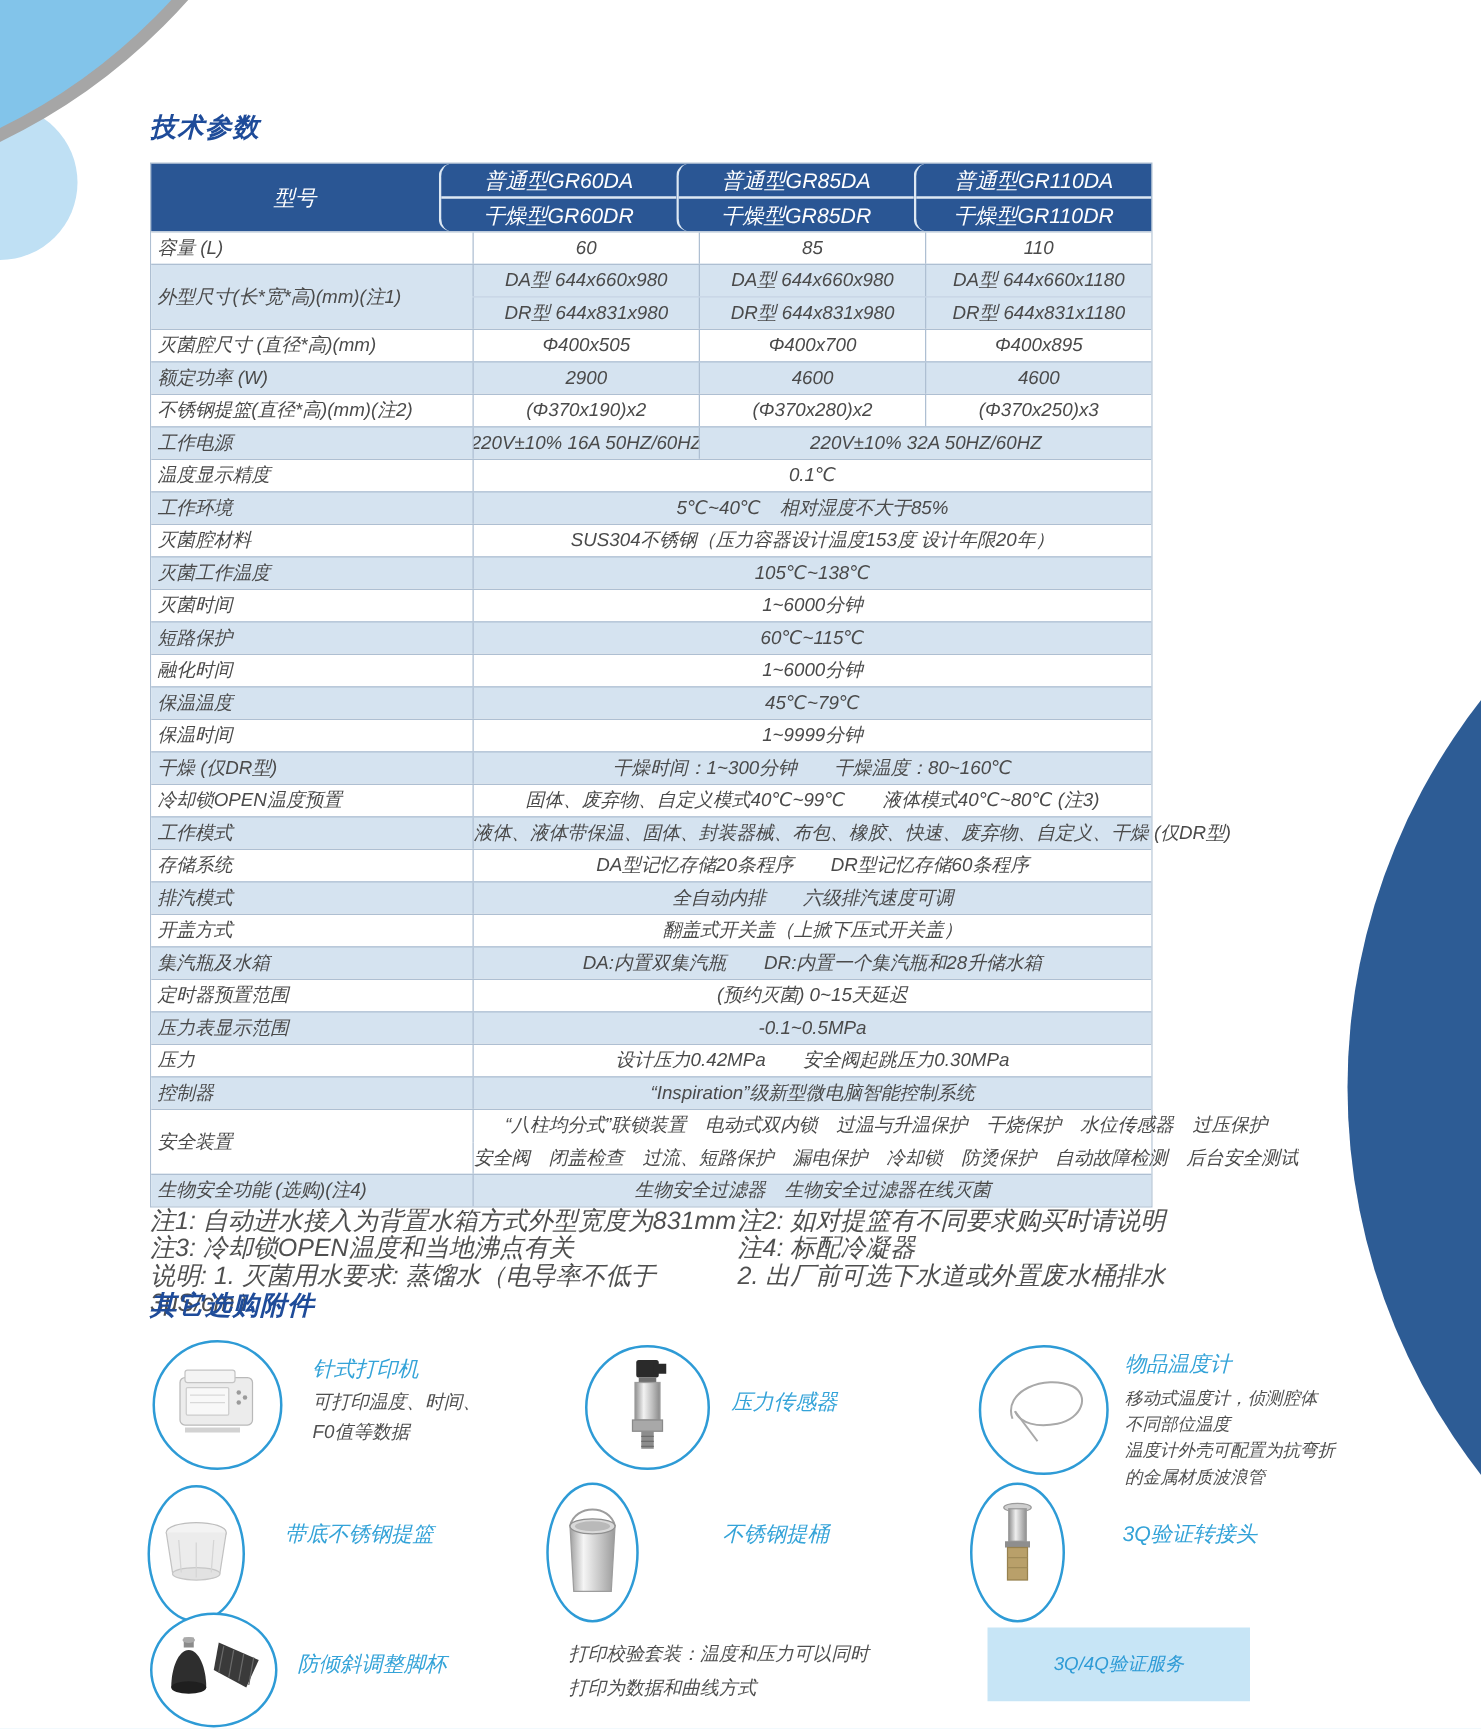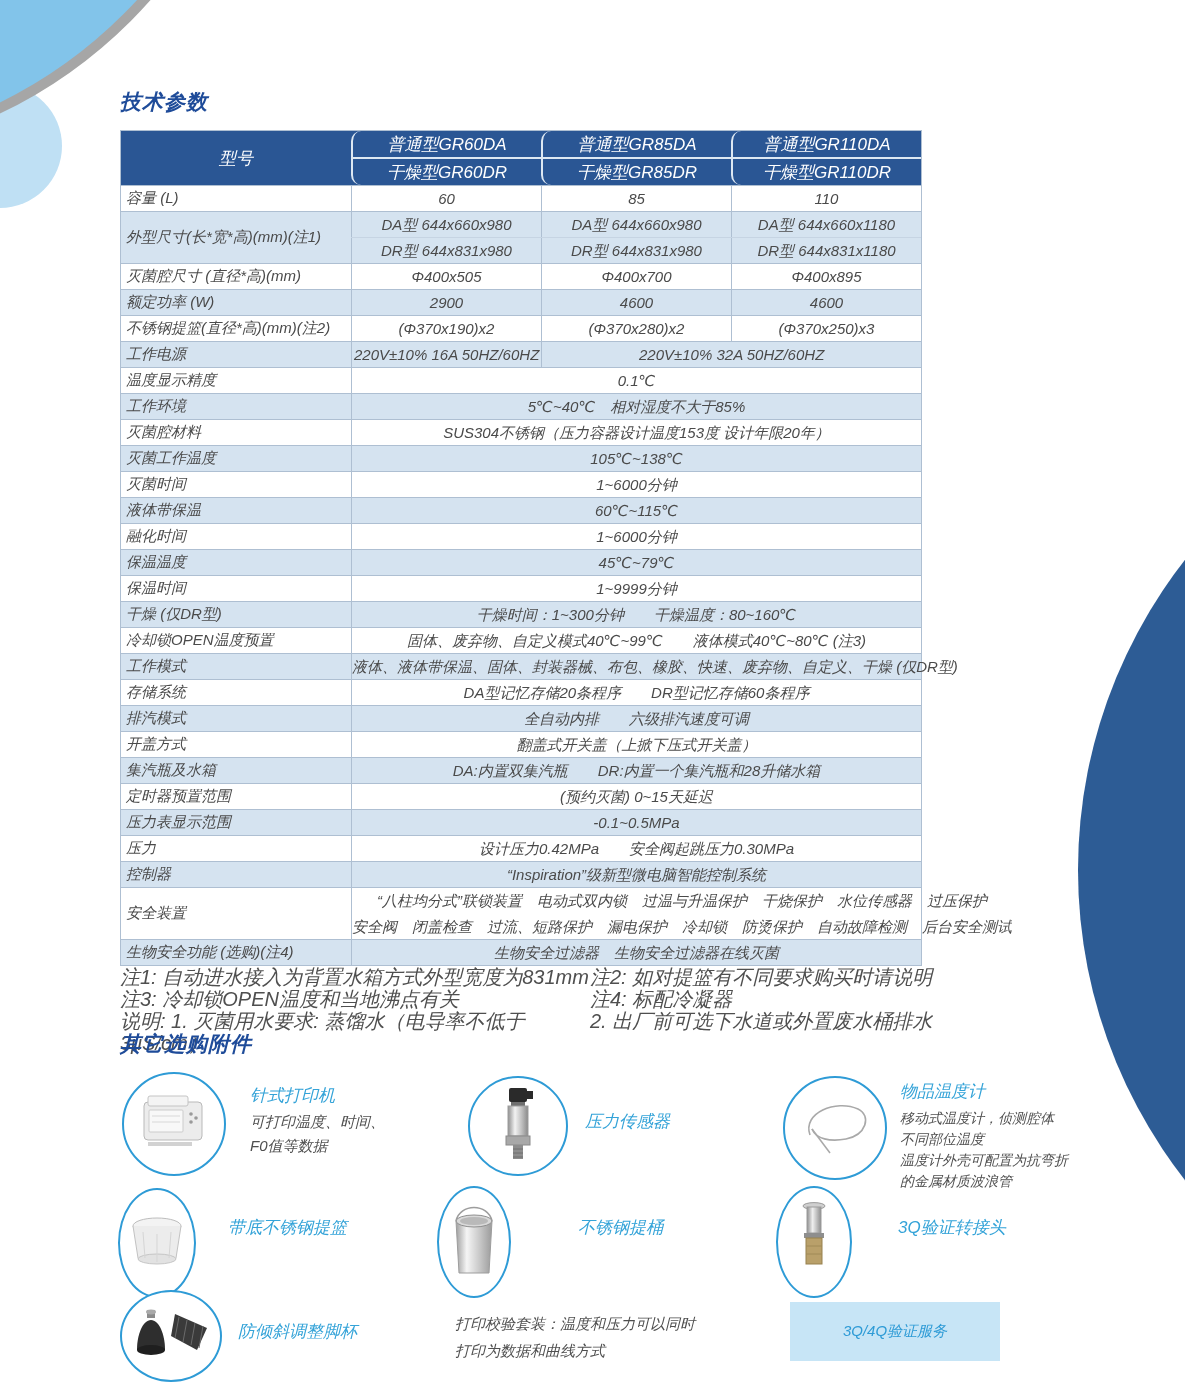--- a/index.html
+++ b/index.html
@@ -19,21 +19,21 @@
 
   
   #spec-table{left:120px;top:130px;width:802px;border:1px solid #AEBFD2;font-size:15px;color:#4a4a4a;}
   .thead{display:flex;height:54px;background:#2A5694;}
   .th-label{width:230px;flex:none;display:flex;align-items:center;justify-content:center;color:#fff;font-size:17px;}
   .th-cols{flex:1;display:flex;}
   .th-col{flex:1;display:flex;flex-direction:column;border-left:2px solid #DDE8F3;border-radius:10px;}
   .th-cell{flex:1;display:flex;align-items:center;justify-content:center;color:#fff;font-size:17px;}
   .th-cell-b{border-top:2px solid #DDE8F3;}
 
-  .trow{display:flex;min-height:26px;border-top:1px solid #AEBFD2;background:#fff;}
+  .trow{display:flex;min-height:26px;border-top:1px solid #AEBFD2;background:#fff;gap:27px;}
   .trow.shade{background:#D5E3F0;}
   .trow.tall{min-height:52px;}
   .tlabel{width:230px;flex:none;padding:1px 4px 1px 5px;display:flex;align-items:center;white-space:nowrap;overflow:hidden;}
   .tvals{flex:1;display:flex;}
   .tvals.col{flex-direction:column;}
   .vcell{flex:1;display:flex;align-items:center;justify-content:center;border-left:1px solid #AEBFD2;text-align:center;line-height:1.15;white-space:nowrap;overflow:hidden;}
   .subrow{display:flex;flex:1;}
   .subrow.subdiv{border-bottom:1px solid #C6D4E3;}
 
   
@@ -156,21 +156,21 @@
             <div class="vcell">105℃~138℃</div>
           </div>
         </div>
         <div class="trow">
           <div class="tlabel">灭菌时间</div>
           <div class="tvals">
             <div class="vcell">1~6000分钟</div>
           </div>
         </div>
         <div class="trow shade">
-          <div class="tlabel">液体带保温</div>
+          <div class="tlabel">短路保护</div>
           <div class="tvals">
             <div class="vcell">60℃~115℃</div>
           </div>
         </div>
         <div class="trow">
           <div class="tlabel">融化时间</div>
           <div class="tvals">
             <div class="vcell">1~6000分钟</div>
           </div>
         </div>

